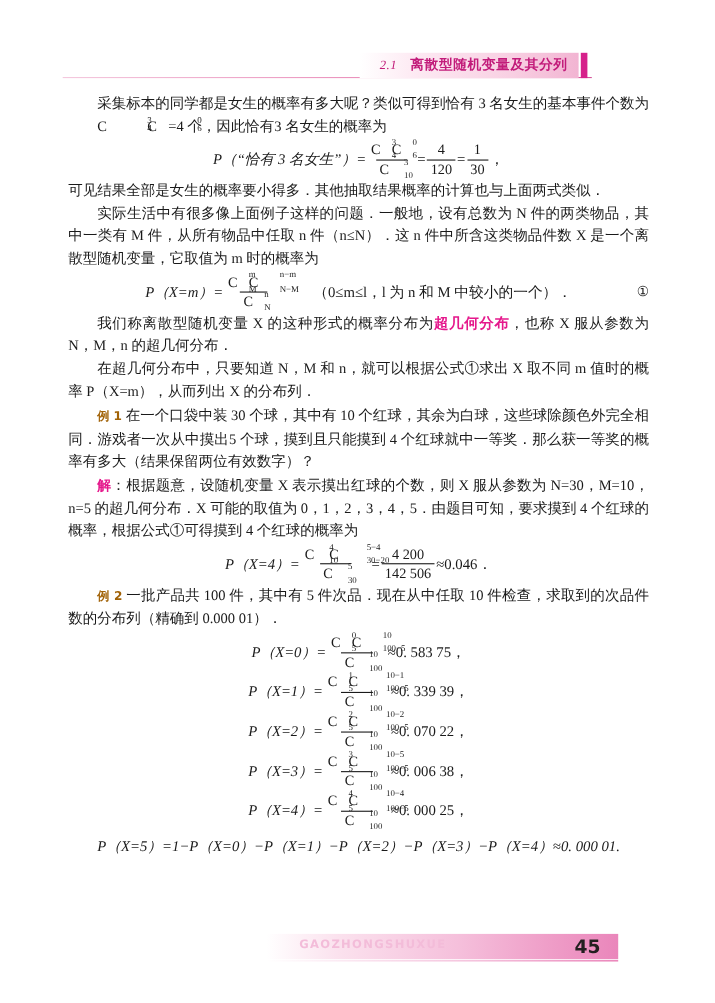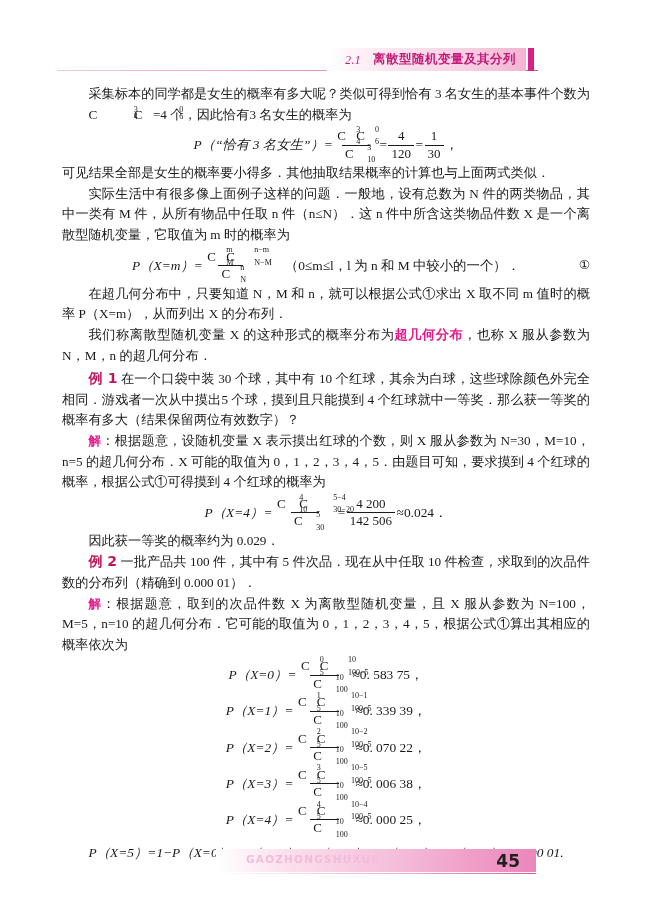--- a/index.html
+++ b/index.html
@@ -81,24 +81,24 @@
     text-indent: 2em;
   }
   p.para.noindent {
     text-indent: 0;
   }
   .hl-pink {
     color: #e5188c;
     font-weight: bold;
   }
   .label-ex {
-    color: #be185d;
+    color: #a16207;
     font-weight: bold;
     font-family: "DejaVu Sans", sans-serif;
-    font-size: 14px;
+    font-size: 11px;
   }
   .label-sol {
     color: #e5188c;
     font-weight: bold;
     font-family: "DejaVu Sans", sans-serif;
     font-size: 12.6px;
   }
   .mi {
     font-style: italic;
     font-family: "Liberation Serif", serif;
@@ -176,20 +176,21 @@
   }
   .tag-circ1 { font-family: "DejaVu Sans", sans-serif; font-size: 12.5px; }
 
   
   .page-footer {
     position: absolute;
     left: 0;
     bottom: 40px;
     width: 548px;
     height: 26px;
+    padding-left: 26px;
   }
   .footer-bar {
     position: absolute;
     right: 12px;
     bottom: 0;
     width: 320px;
     height: 23px;
     background: linear-gradient(to right, #ffffff 0%, #fbe2ee 20%, #f5bfdb 55%, #ef9ec8 80%, #ea86bb 100%);
     display: flex;
     align-items: center;
@@ -269,25 +270,25 @@
       <span class="mi">P（X=m）=</span>
       <span class="frac">
         <span class="num"><span class="comb w2"><span class="cbase">C</span><span class="csup">m</span><span class="csub">M</span></span><span class="comb w4"><span class="cbase">C</span><span class="csup">n−m</span><span class="csub">N−M</span></span></span>
         <span class="den"><span class="comb w2"><span class="cbase">C</span><span class="csup">n</span><span class="csub">N</span></span></span>
       </span>
       <span class="mn" style="margin-left:26px">（0≤m≤l，l 为 n 和 M 中较小的一个）．</span>
     </span>
     <span class="eqnum tag-circ1">①</span>
   </div>
 
-  <p class="para">在超几何分布中，只要知道 N，M 和 n，就可以根据公式①求出 X 取不同 m 值时的概率 P（X=m），从而列出 X 的分布列．</p>
-
   <p class="para">
     <span>我们称离散型随机变量 X 的这种形式的概率分布为</span><span class="hl-pink">超几何分布</span><span>，也称 X 服从参数为 N，M，n 的超几何分布．</span>
   </p>
+
+  <p class="para">在超几何分布中，只要知道 N，M 和 n，就可以根据公式①求出 X 取不同 m 值时的概率 P（X=m），从而列出 X 的分布列．</p>
 
   <p class="para" style="margin-top:2px">
     <span class="label-ex">例 1</span>
     <span>在一个口袋中装 30 个球，其中有 10 个红球，其余为白球，这些球除颜色外完全相同．游戏者一次从中摸出5 个球，摸到且只能摸到 4 个红球就中一等奖．那么获一等奖的概率有多大（结果保留两位有效数字）？</span>
   </p>
 
   <p class="para">
     <span class="label-sol">解</span><span>：根据题意，设随机变量 X 表示摸出红球的个数，则 X 服从参数为 N=30，M=10，n=5 的超几何分布．X 可能的取值为 0，1，2，3，4，5．由题目可知，要求摸到 4 个红球的概率，根据公式①可得摸到 4 个红球的概率为</span>
   </p>
 
@@ -296,34 +297,30 @@
       <span class="mi">P（X=4）=</span>
       <span class="frac">
         <span class="num"><span class="comb w3"><span class="cbase">C</span><span class="csup">4</span><span class="csub">10</span></span><span class="comb w5"><span class="cbase">C</span><span class="csup">5−4</span><span class="csub">30−20</span></span></span>
         <span class="den"><span class="comb w3"><span class="cbase">C</span><span class="csup">5</span><span class="csub">30</span></span></span>
       </span>
       <span class="mn">=</span>
       <span class="frac">
         <span class="num">4 200</span>
         <span class="den">142 506</span>
       </span>
-      <span class="mn">≈0.024．</span>
-    </span>
-  </div>
-
-  <p class="para">因此获一等奖的概率约为 0.029．</p>
+      <span class="mn">≈0.046．</span>
+    </span>
+  </div>
+
 
   <p class="para">
     <span class="label-ex">例 2</span>
     <span>一批产品共 100 件，其中有 5 件次品．现在从中任取 10 件检查，求取到的次品件数的分布列（精确到 0.000 01）．</span>
   </p>
 
-  <p class="para">
-    <span class="label-sol">解</span><span>：根据题意，取到的次品件数 X 为离散型随机变量，且 X 服从参数为 N=100，M=5，n=10 的超几何分布．它可能的取值为 0，1，2，3，4，5，根据公式①算出其相应的概率依次为</span>
-  </p>
 
   <div class="eq">
     <span class="eq-row">
       <span class="mi">P（X=0）=</span>
       <span class="frac">
         <span class="num"><span class="comb w2"><span class="cbase">C</span><span class="csup">0</span><span class="csub">5</span></span><span class="comb w4"><span class="cbase">C</span><span class="csup">10</span><span class="csub">100−5</span></span></span>
         <span class="den"><span class="comb w3"><span class="cbase">C</span><span class="csup">10</span><span class="csub">100</span></span></span>
       </span>
       <span class="mn">≈0. 583 75，</span>
     </span>

